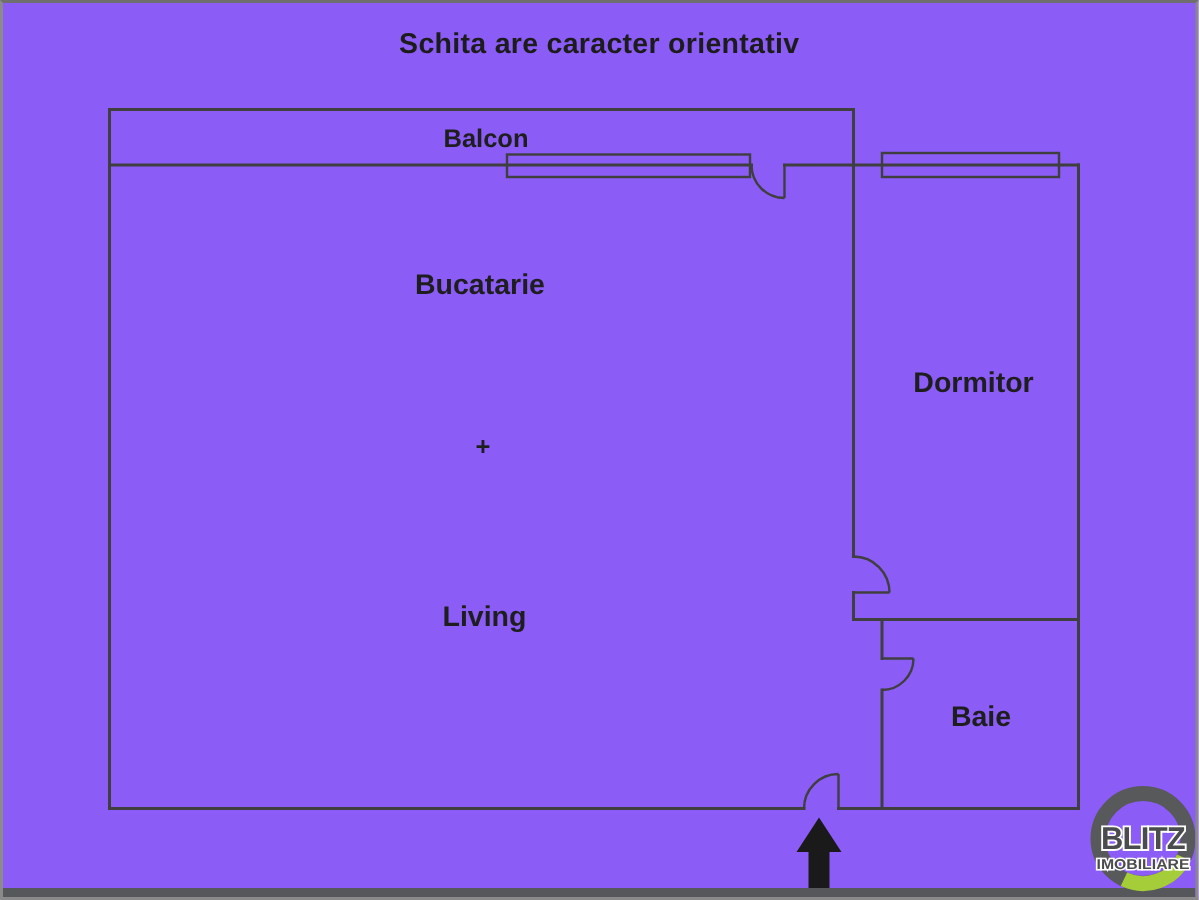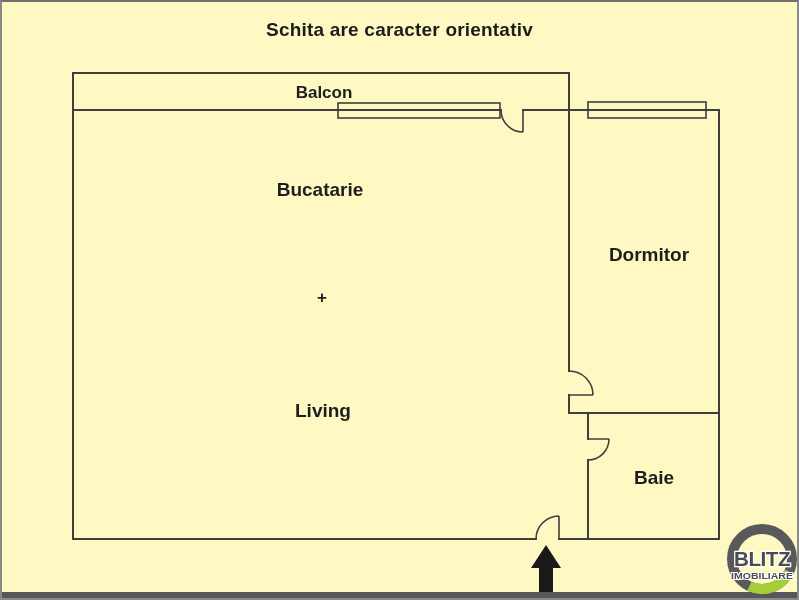--- a/index.html
+++ b/index.html
@@ -1,20 +1,20 @@
 <!DOCTYPE html>
 <html><head>
 <meta charset="utf-8">
 <style>
   html,body{margin:0;padding:0;background:#e8e8e8;}
   .page{
     position:relative;
     width:799px;height:600px;
     box-sizing:border-box;
-    background:#fef9c3;
+    background:#8b5cf6;
     border:2px solid #8a8a8a;
     border-top-color:#6f6f6f;
     overflow:hidden;
     font-family:"Liberation Sans", sans-serif;
   }
   .title{
     position:absolute;
     top:17px;left:0;width:795px;
     text-align:center;
     font-size:19px;

